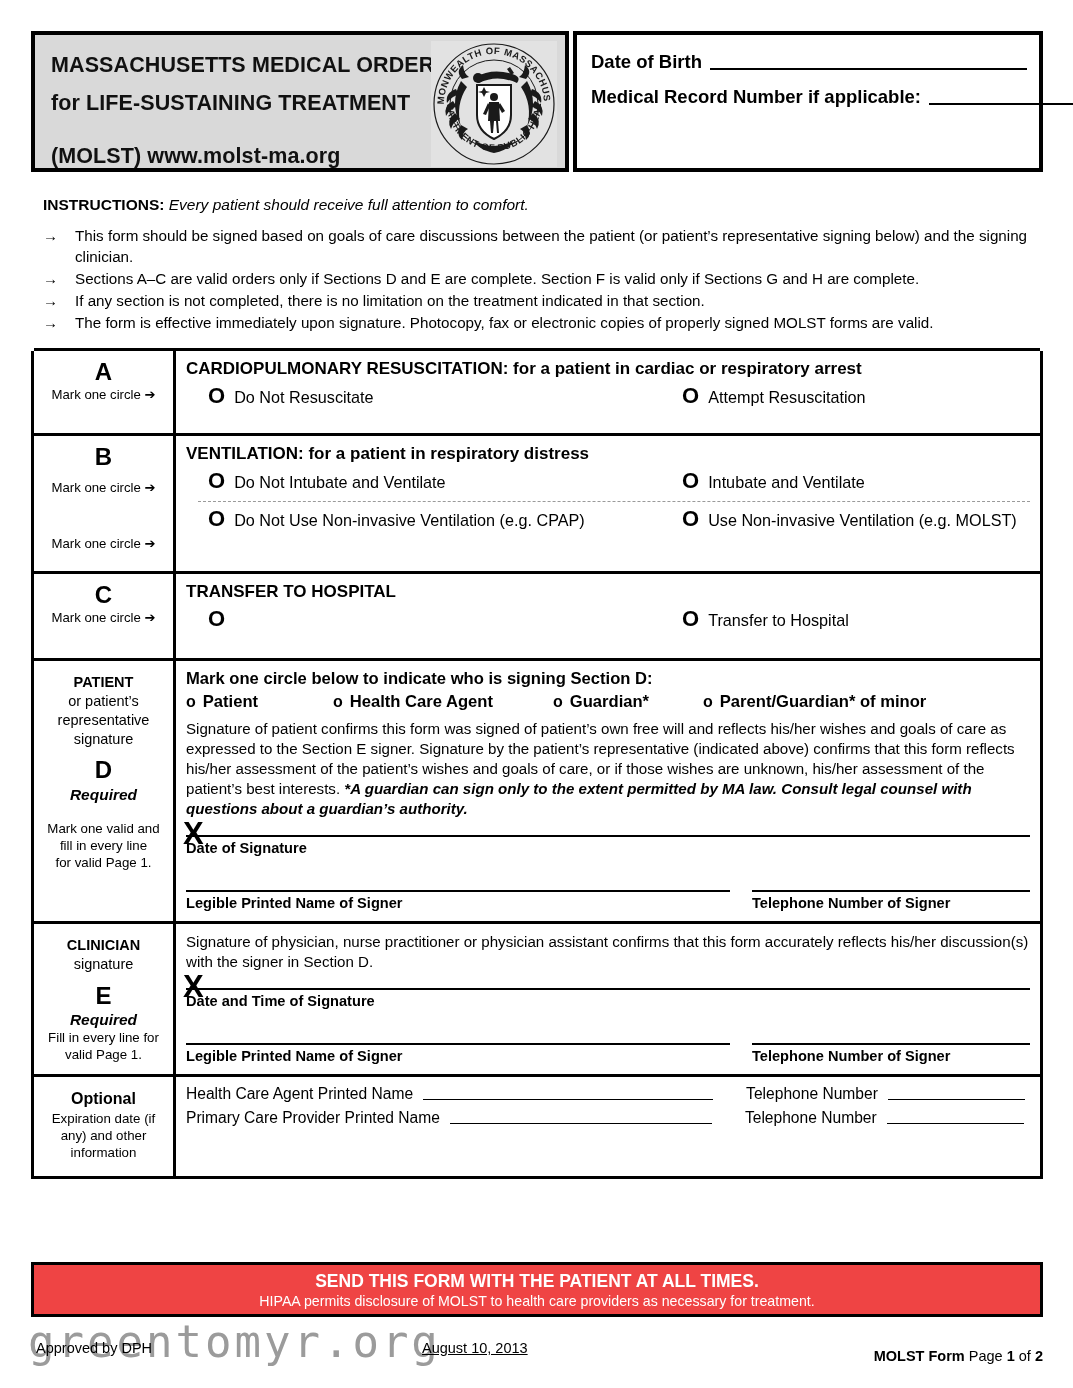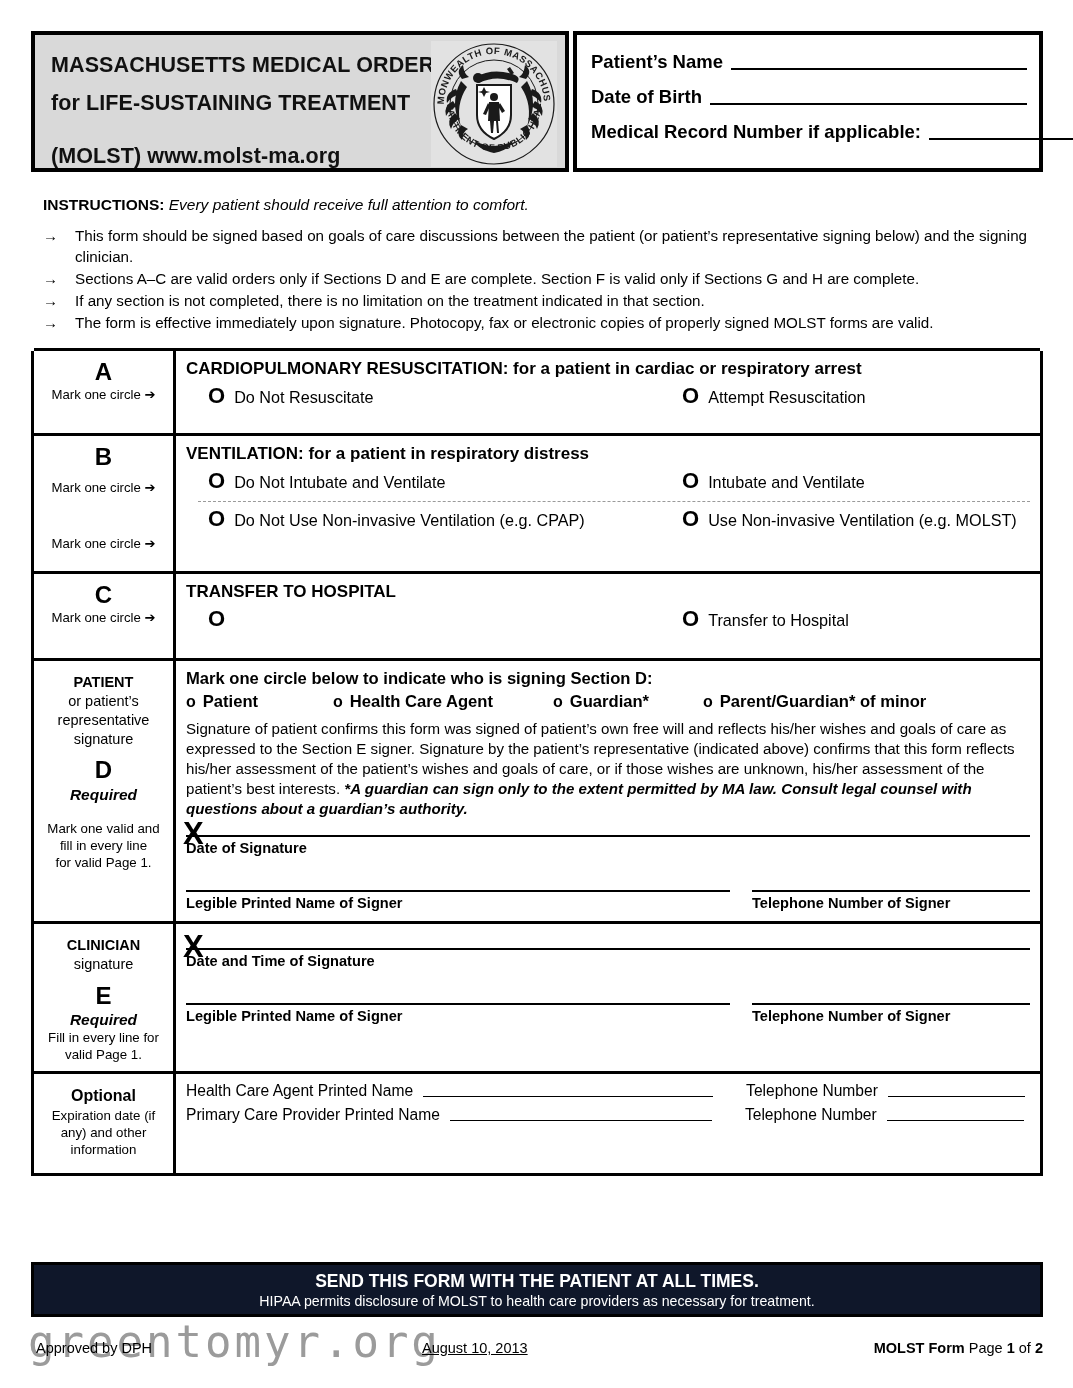--- a/index.html
+++ b/index.html
@@ -262,39 +262,39 @@
     border-bottom: 1.8px solid #000;
     margin: 0 0 3px 10px; height: 1px;
   }
 
   
   .send-bar {
     position: absolute;
     left: 31px; top: 1262px;
     width: 1012px;
     height: 55px;
-    background: #0f172a;
+    background: #ef4444;
     border: 3px solid #000;
     color: #fff;
     text-align: center;
     padding-top: 6px;
   }
   .send-l1 { font-weight: bold; font-size: 17.5px; line-height: 1.15; }
   .send-l2 { font-size: 14.2px; margin-top: 2px; }
 
   
   .footer {
     position: absolute;
     left: 31px; top: 1340px;
     width: 1012px;
     font-size: 14.5px;
   }
   .f-approved { position: absolute; left: 5px; top: 0; }
   .f-date { position: absolute; left: 391px; top: 0; text-decoration: underline; }
-  .f-right { position: absolute; right: 0px; top: 0; padding-left: 36px; }
+  .f-right { position: absolute; right: 0px; top: 8px; padding-left: 36px; }
   .f-right b { font-weight: bold; }
 
   .watermark {
     position: absolute;
     left: 28px; top: 1316px;
     font-family: "DejaVu Sans Mono", monospace;
     font-size: 44px;
     letter-spacing: 3px;
     color: #9b9b9b;
     white-space: nowrap;
@@ -360,24 +360,20 @@
         <textPath href="#arcTop" startOffset="50%" text-anchor="middle">COMMONWEALTH OF MASSACHUSETTS</textPath>
       </text>
       <text font-family="Liberation Sans, sans-serif" font-size="9.5" font-weight="bold" fill="#1a1a1a" letter-spacing="0.6">
         <textPath href="#arcBot" startOffset="50%" text-anchor="middle">DEPARTMENT OF PUBLIC HEALTH</textPath>
       </text>
     </svg>
   </div>
 
   <div class="patient-box">
     <div class="pb-line">
-      <span class="lbl">Patient’s Name</span>
-      <span class="rule"></span>
-    </div>
-    <div class="pb-line">
       <span class="lbl">Date of Birth</span>
       <span class="rule"></span>
     </div>
     <div class="pb-line">
       <span class="lbl">Medical Record Number if applicable:</span>
       <span class="rule short"></span>
     </div>
   </div>
 </div>
 
@@ -541,20 +537,21 @@
     <div class="sec-left tall">
       <div class="leftlab-bold">CLINICIAN</div>
       <div class="leftlab">signature</div>
       <div class="spacer-sm"></div>
       <div class="sec-letter">E</div>
       <div class="leftlab-req">Required</div>
       <div class="leftlab-small">Fill in every line for</div>
       <div class="leftlab-small">valid Page 1.</div>
     </div>
     <div class="sec-right">
+      <div class="d-para">Signature of physician, nurse practitioner or physician assistant confirms that this form accurately reflects his/her discussion(s) with the signer in Section D.</div>
 
       <div class="sig-block">
         <span class="x-mark">X</span>
         <div class="sig-row">
           <div class="sig-cell-narrow">
             <div class="sig-rule"></div>
             <div class="sig-lab">Date and Time of Signature</div>
           </div>
         </div>
         <div class="sig-gap"></div>

